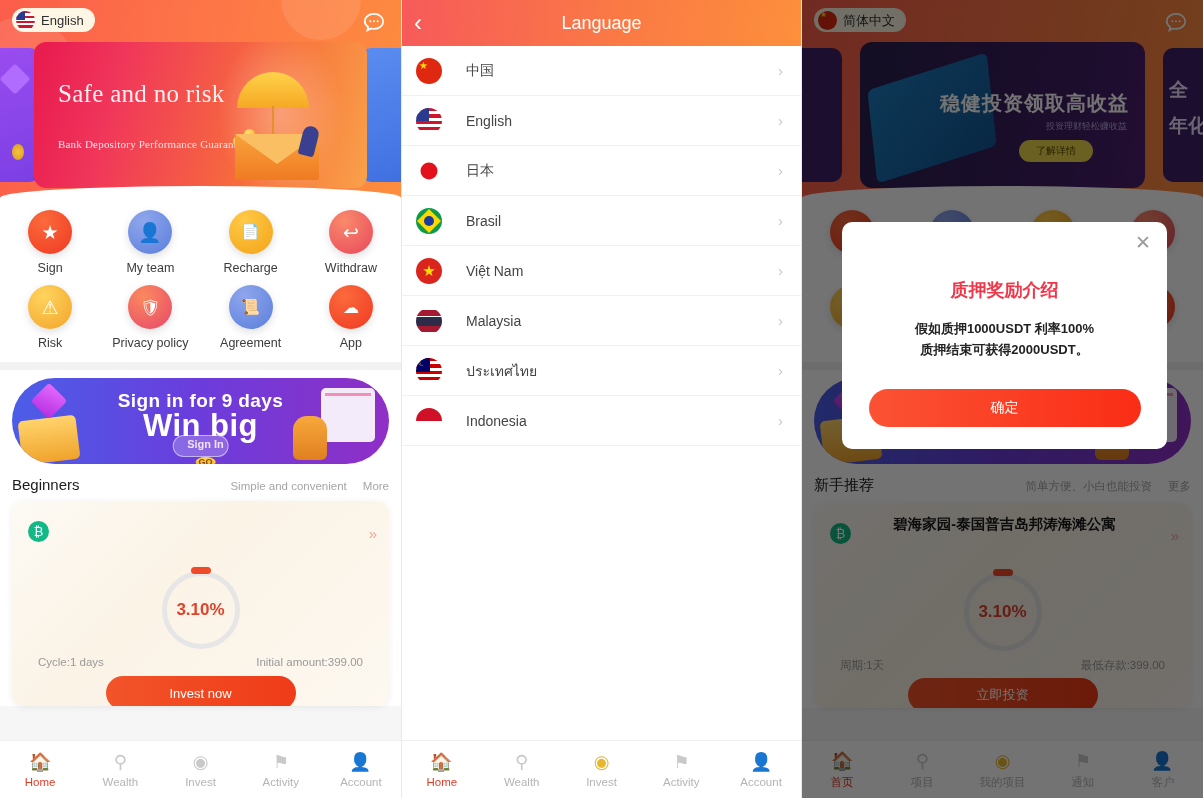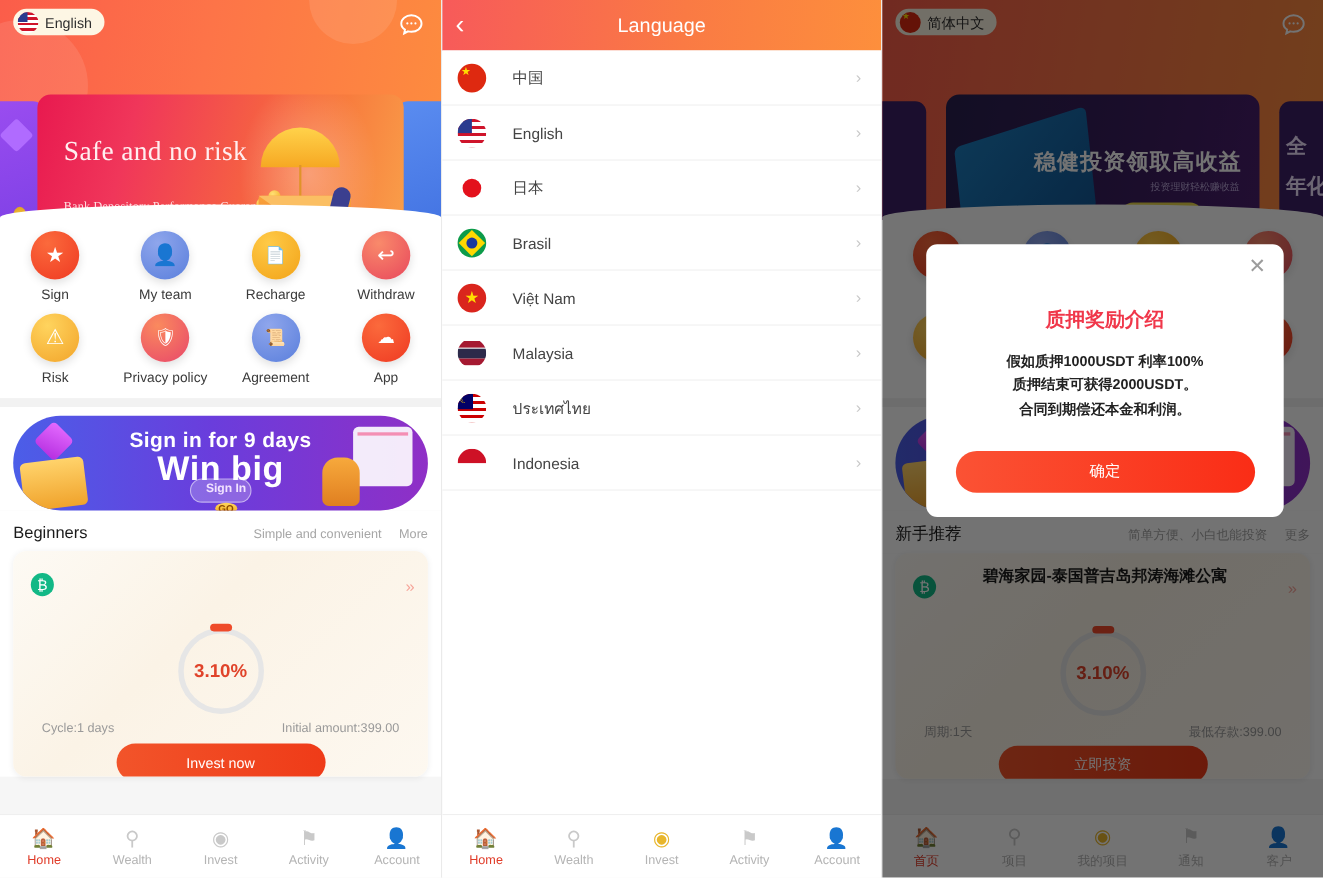--- a/index.html
+++ b/index.html
@@ -46,21 +46,21 @@
   .flag-cn { background:#de2910; }
   .flag-cn::after { content:"★"; position:absolute; left:2px; top:-1px; color:#ffde00; font-size:8px; }
 
   .chat-bubble {
     position: absolute; right: 14px; top: 10px; z-index: 6;
     width: 26px; height: 26px;
   }
   .chat-bubble svg { width: 100%; height: 100%; display: block; }
 
   
-  .carousel { position: absolute; left: 0; right: 0; top: 42px; height: 146px; margin-top: 44px; }
+  .carousel { position: absolute; left: 0; right: 0; top: 42px; height: 146px; }
   .card-side {
     position: absolute; top: 6px; width: 58px; height: 134px; border-radius: 10px;
   }
   .card-side.left { left: -18px; background: linear-gradient(160deg,#9b4df0,#7b3fe4); }
   .card-side.left::before { content:""; position:absolute; left:22px; top:20px; width:22px; height:22px;
     background:#b06bff; transform: rotate(45deg); border-radius:3px; }
   .card-side.left::after { content:""; position:absolute; left:28px; top:240px; }
   .coin-dot { position:absolute; left:30px; top:96px; width:12px; height:16px; border-radius:50%;
     background: radial-gradient(circle,#f6c33c,#d99a20); }
   .card-side.right { right: -18px; background: linear-gradient(160deg,#5a8cf0,#3f6fe0); }
@@ -643,19 +643,18 @@
       </div>
     </div>
 
     <div class="dimmer"></div>
     <div class="modal">
       <span class="x">✕</span>
       <div class="m-title">质押奖励介绍</div>
       <div class="m-body">
         <div>假如质押1000USDT 利率100%</div>
         <div>质押结束可获得2000USDT。</div>
-        <div>合同到期偿还本金和利润。</div>
       </div>
       <div class="m-btn">确定</div>
     </div>
   </div>
 
 </div>
 
 </body></html>

